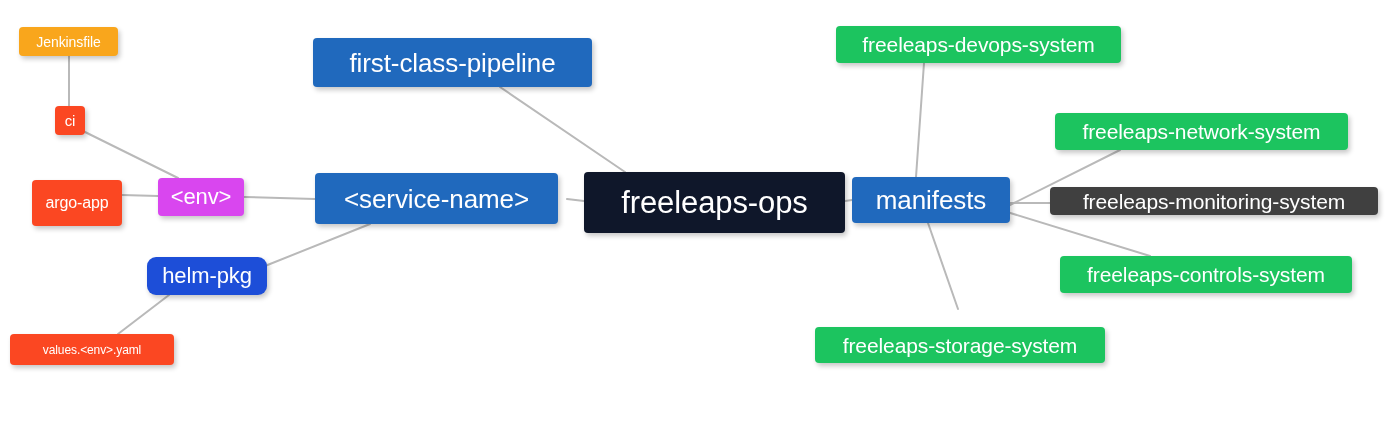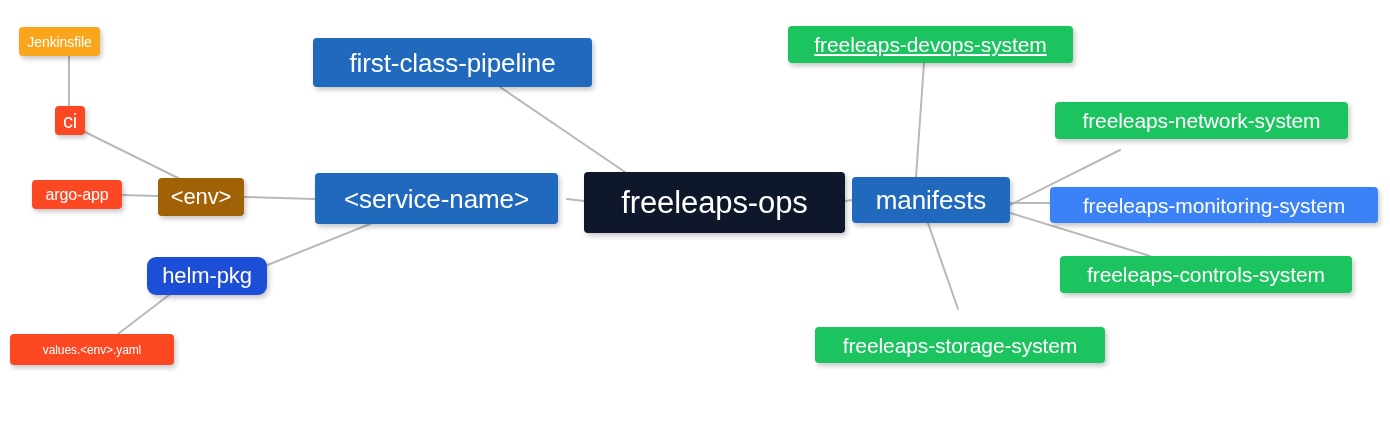--- a/index.html
+++ b/index.html
@@ -74,45 +74,45 @@
       </div>
       <div class="node" style="left: 315px; top: 173px; width: 243px; height: 51px; background: rgb(32, 105, 189); font-size: 26px;">
         <span class="node-label">&lt;service-name&gt;</span>
       </div>
       <div class="node" style="left: 852px; top: 177px; width: 158px; height: 46px; background: rgb(32, 105, 189); font-size: 26px;">
         <span class="node-label">manifests</span>
       </div>
       <div class="node" style="left: 313px; top: 38px; width: 279px; height: 49px; background: rgb(32, 105, 189); font-size: 26px;">
         <span class="node-label">first-class-pipeline</span>
       </div>
-      <div class="node" style="left: 158px; top: 178px; width: 86px; height: 38px; background: #a16207; font-size: 22px; text-align: center;">
+      <div class="node" style="left: 158px; top: 178px; width: 86px; height: 38px; background: #d946ef; font-size: 22px; text-align: center;">
         <span class="node-label">&lt;env&gt;</span>
       </div>
       <div class="node" style="left: 147px; top: 257px; width: 120px; height: 38px; background: #1d4ed8; font-size: 22px; border-radius: 9px;">
         <span class="node-label">helm-pkg</span>
       </div>
-      <div class="node" style="left: 55px; top: 106px; width: 30px; height: 29px; background: rgb(251, 71, 34); font-size: 20px;">
+      <div class="node" style="left: 55px; top: 106px; width: 30px; height: 29px; background: rgb(251, 71, 34); font-size: 15px;">
         <span class="node-label">ci</span>
       </div>
-      <div class="node" style="left: 19px; top: 27px; width: 81px; height: 29px; background: rgb(249, 166, 28); font-size: 14px;">
+      <div class="node" style="left: 19px; top: 27px; width: 99px; height: 29px; background: rgb(249, 166, 28); font-size: 14px;">
         <span class="node-label">Jenkinsfile</span>
       </div>
-      <div class="node" style="left: 32px; top: 180px; width: 90px; height: 29px; background: rgb(251, 71, 34); font-size: 16px;">
+      <div class="node" style="left: 32px; top: 180px; width: 90px; height: 46px; background: rgb(251, 71, 34); font-size: 16px;">
         <span class="node-label">argo-app</span>
       </div>
       <div class="node" style="left: 10px; top: 334px; width: 164px; height: 31px; background: rgb(251, 71, 34); font-size: 12px;">
         <span class="node-label">values.&lt;env&gt;.yaml</span>
       </div>
-      <div class="node" style="left: 788px; top: 26px; width: 285px; height: 37px; background: rgb(28, 196, 95); font-size: 21px; text-decoration: underline;">
+      <div class="node" style="left: 836px; top: 26px; width: 285px; height: 37px; background: rgb(28, 196, 95); font-size: 21px;">
         <span class="node-label">freeleaps-devops-system</span>
       </div>
-      <div class="node" style="left: 1055px; top: 102px; width: 293px; height: 37px; background: rgb(28, 196, 95); font-size: 21px;">
+      <div class="node" style="left: 1055px; top: 113px; width: 293px; height: 37px; background: rgb(28, 196, 95); font-size: 21px;">
         <span class="node-label">freeleaps-network-system</span>
       </div>
-      <div class="node" style="left: 1050px; top: 187px; width: 328px; height: 36px; background: #3b82f6; font-size: 21px; align-items: center;">
+      <div class="node" style="left: 1050px; top: 187px; width: 328px; height: 28px; background: #404040; font-size: 21px; align-items: center;">
         <span class="node-label">freeleaps-monitoring-system</span>
       </div>
       <div class="node" style="left: 1060px; top: 256px; width: 292px; height: 37px; background: rgb(28, 196, 95); font-size: 21px;">
         <span class="node-label">freeleaps-controls-system</span>
       </div>
       <div class="node" style="left: 815px; top: 327px; width: 290px; height: 36px; background: rgb(28, 196, 95); font-size: 21px;">
         <span class="node-label">freeleaps-storage-system</span>
       </div>
     </div>
 </div>

